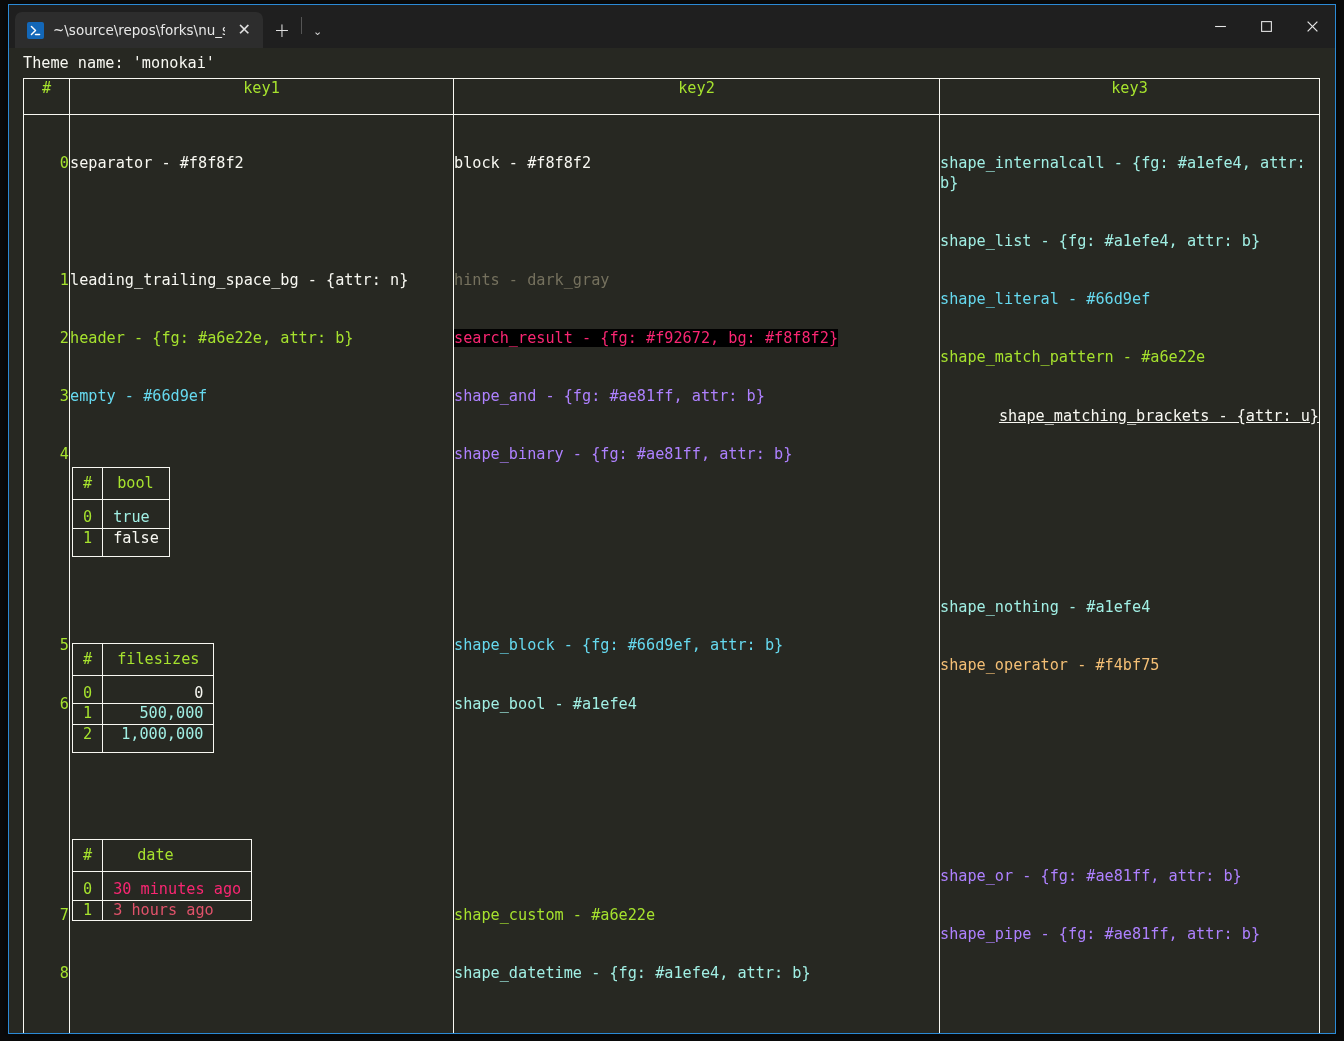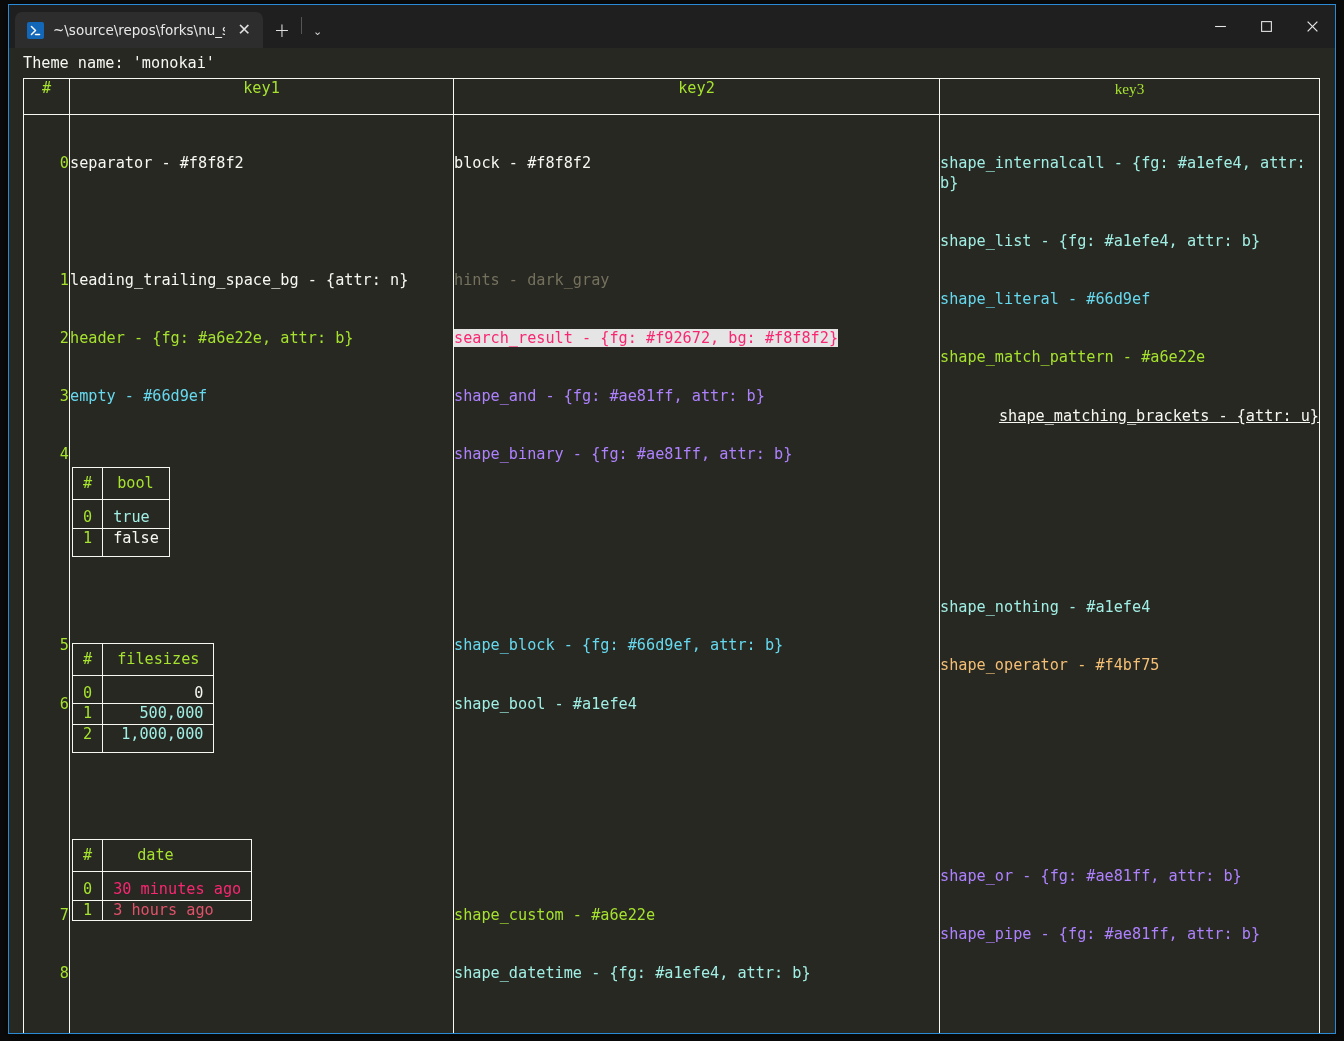--- a/index.html
+++ b/index.html
@@ -96,41 +96,41 @@
 
   
   .c-white   { color: #f8f8f2; }
   .c-green   { color: #a6e22e; }
   .c-cyan    { color: #66d9ef; }
   .c-aqua    { color: #a1efe4; }
   .c-purple  { color: #ae81ff; }
   .c-orange  { color: #f4bf75; }
   .c-gray    { color: #75715e; }
   .attr-u    { text-decoration: underline; text-align: right; }
-  .hl-search { background: #e5e5e5; color: #f92672; }
+  .hl-search { background: #000000; color: #f92672; }
 
   
   #tablewrap { position: relative; margin-left: 14px; margin-top: 5px; }
   table.outer {
     border-collapse: collapse;
     table-layout: fixed;
     width: 1296px;
   }
   table.outer td, table.outer th {
     border: 1px solid #f8f8f2;
     vertical-align: top;
     padding: 0;
   }
   
   table.outer { border-radius: 6px; }
 
   th.hidx { width: 46px; }
   th.hk1  { width: 384px; }
   th.hk2  { width: 486px; }
-  th.hk3  { width: 380px; font-family: Liberation Serif, serif; }
+  th.hk3  { width: 380px; }
 
   th.colhead {
     height: 36px;
     color: #a6e22e;
     font-weight: normal;
     text-align: center;
     font-size: 15.2px;
     vertical-align: middle;
   }
   td.idxcell {

